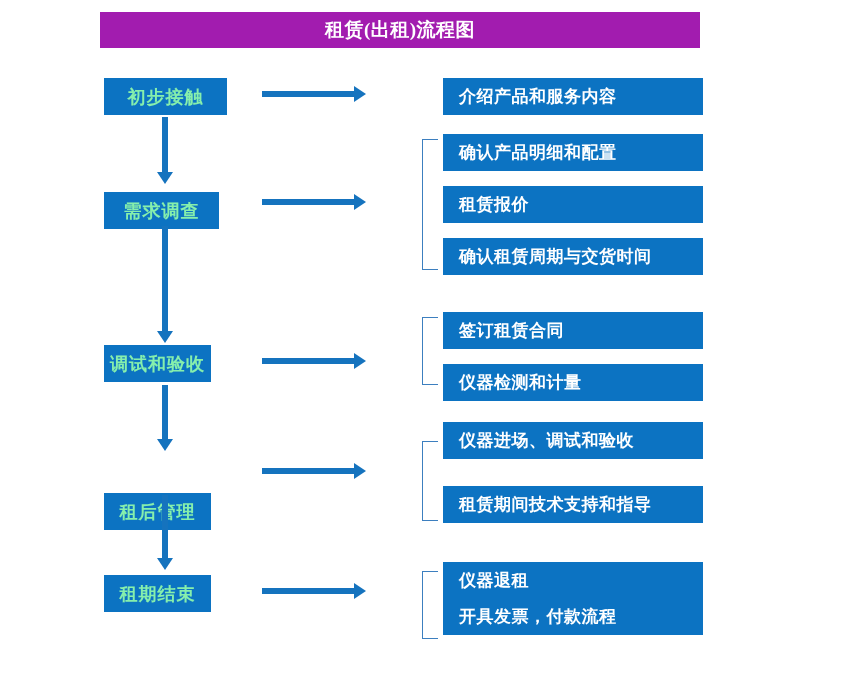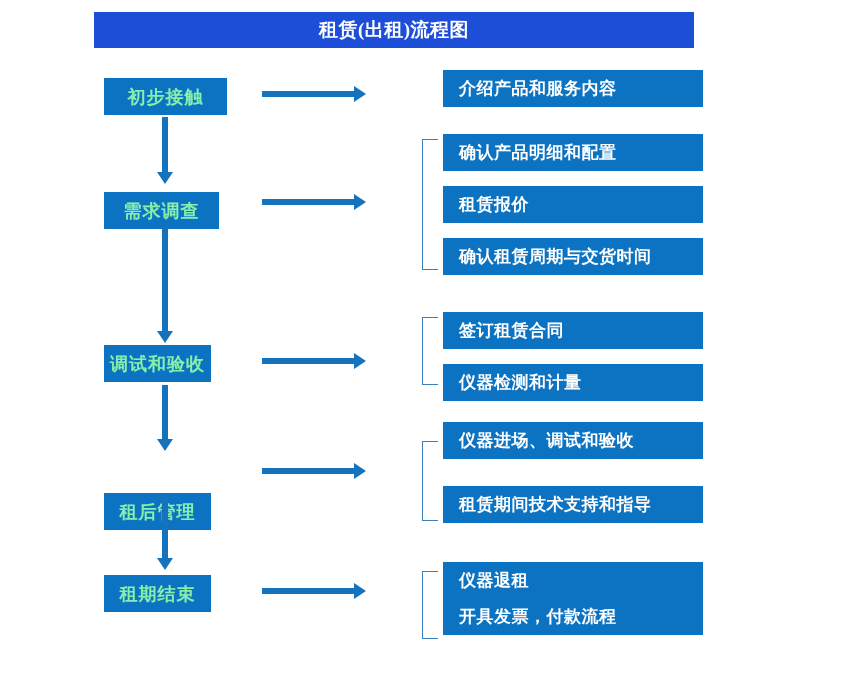--- a/index.html
+++ b/index.html
@@ -12,25 +12,25 @@
     width: 844px;
     height: 688px;
     background: #ffffff;
     font-family: "Liberation Serif", "DejaVu Serif", serif;
     overflow: hidden;
   }
 
   
   .title-bar {
     position: absolute;
-    left: 94px;
+    left: 100px;
     top: 12px;
     width: 600px;
     height: 36px;
-    background: #1d4ed8;
+    background: #a21caf;
     color: #ffffff;
     display: flex;
     align-items: center;
     justify-content: center;
     font-size: 19px;
     font-weight: bold;
     letter-spacing: 0.5px;
   }
 
   
@@ -125,21 +125,21 @@
 <div id="canvas">
 
   <div class="title-bar">租赁(出租)流程图</div>
 
   <div id="flow-layer">
       <div class="stage-box" style="left: 104px; top: 78px; width: 123px;">初步接触</div>
       <div class="h-arrow" style="left: 262px; top: 84px; width: 104px;">
         <div class="shaft" style="width: 92px;"></div>
         <div class="head" style="left: 92px;"></div>
       </div>
-      <div class="detail-box" style="top: 70px;">介绍产品和服务内容</div>
+      <div class="detail-box" style="top: 78px;">介绍产品和服务内容</div>
       <div class="v-arrow" style="left: 155px; top: 117px; height: 67px;">
         <div class="shaft" style="height: 55px;"></div>
         <div class="head" style="top: 55px;"></div>
       </div>
       <div class="stage-box" style="left: 104px; top: 192px; width: 115px;">需求调查</div>
       <div class="h-arrow" style="left: 262px; top: 192px; width: 104px;">
         <div class="shaft" style="width: 92px;"></div>
         <div class="head" style="left: 92px;"></div>
       </div>
       <div class="bracket" style="top: 139px; height: 131px;"></div>

